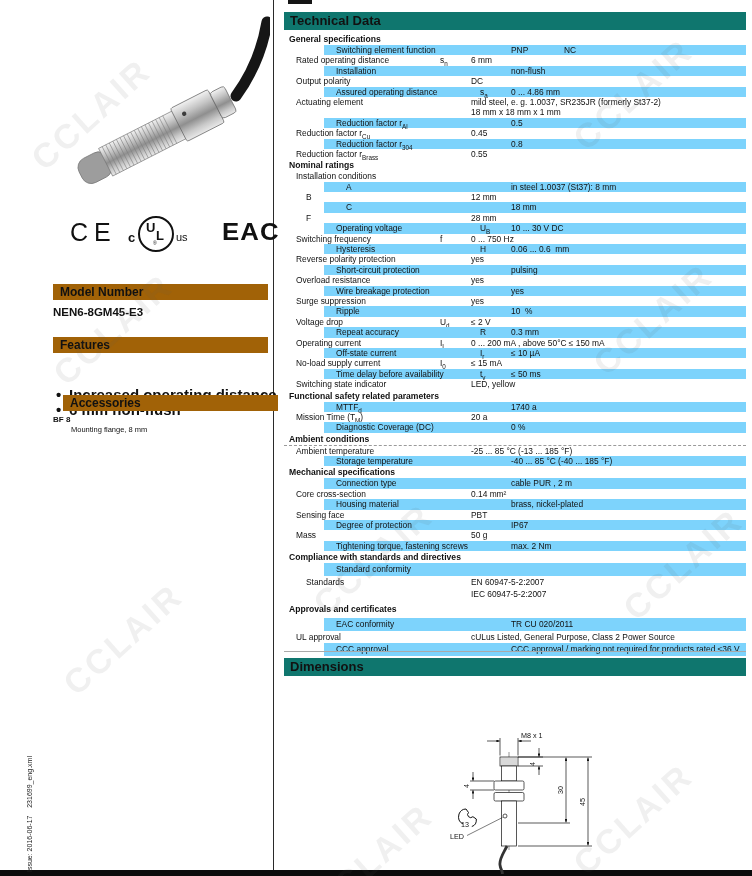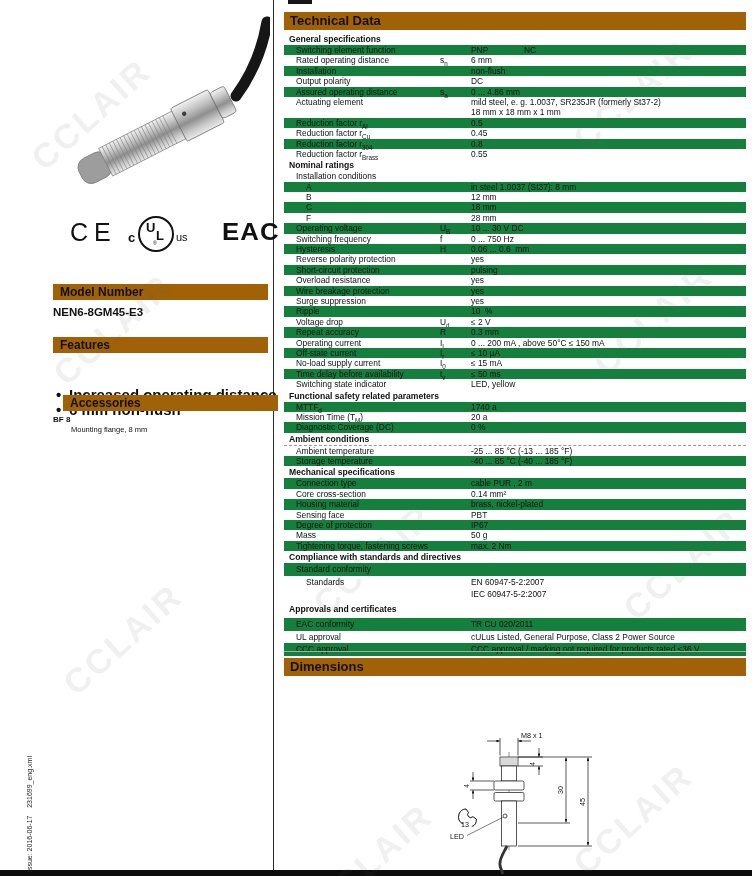--- a/index.html
+++ b/index.html
@@ -27,28 +27,28 @@
   .ul-circle{position:absolute;left:10px;top:2px;width:32px;height:32px;border:2.5px solid #111;
         border-radius:50%;}
   .ul-u{position:absolute;left:6px;top:2px;font-weight:bold;font-size:13px;}
   .ul-l{position:absolute;left:16px;top:10px;font-weight:bold;font-size:13px;}
   .ul-r{position:absolute;left:13px;top:22px;font-size:5px;}
   .ul-us{position:absolute;left:48px;top:17px;font-weight:normal;font-size:11px;}
   .eac{position:absolute;left:162px;top:5px;font-weight:900;font-size:23px;
         transform:scaleX(1.12);transform-origin:left;letter-spacing:1px;}
   
   .rcol{position:absolute;left:284px;top:12px;width:462px;}
-  .titlebar{height:18px;background:#a16207;font-weight:bold;font-size:13px;line-height:18px;
+  .titlebar{height:18px;background:#0f766e;font-weight:bold;font-size:13px;line-height:18px;
         padding-left:6px;box-sizing:border-box;}
   .tbl{margin-top:4px;}
   .sec{font-weight:bold;font-size:8.6px;line-height:11px;min-height:11px;padding-left:5px;margin-top:1px;}
   .sec.dash{border-bottom:1px dashed #9a9a9a;}
   .sec.mt{margin-top:8px;margin-bottom:3px;}
   .trow{position:relative;min-height:10.4px;font-size:8.4px;line-height:10.4px;}
-  .trow.g{background:#15803d;}
+  .trow.g{background:#7dd3fc;margin-left:40px;}
   .trow.sp{min-height:12.4px;line-height:12.4px;}
   .lab{position:absolute;left:12px;top:0;white-space:nowrap;}
   .lab.i2{left:22px;}
   .sym{position:absolute;left:156px;top:0;}
   .val{position:absolute;left:187px;top:0;white-space:pre;}
   .val2{position:absolute;left:240px;top:0;}
   .trow sub{font-size:6.3px;line-height:0;}
   .sepline{position:absolute;left:284px;top:651px;width:462px;height:1px;background:#aaa;}
   .dimbar{position:absolute;left:284px;top:658px;width:462px;}
   .dimsvg{position:absolute;left:430px;top:728px;}

